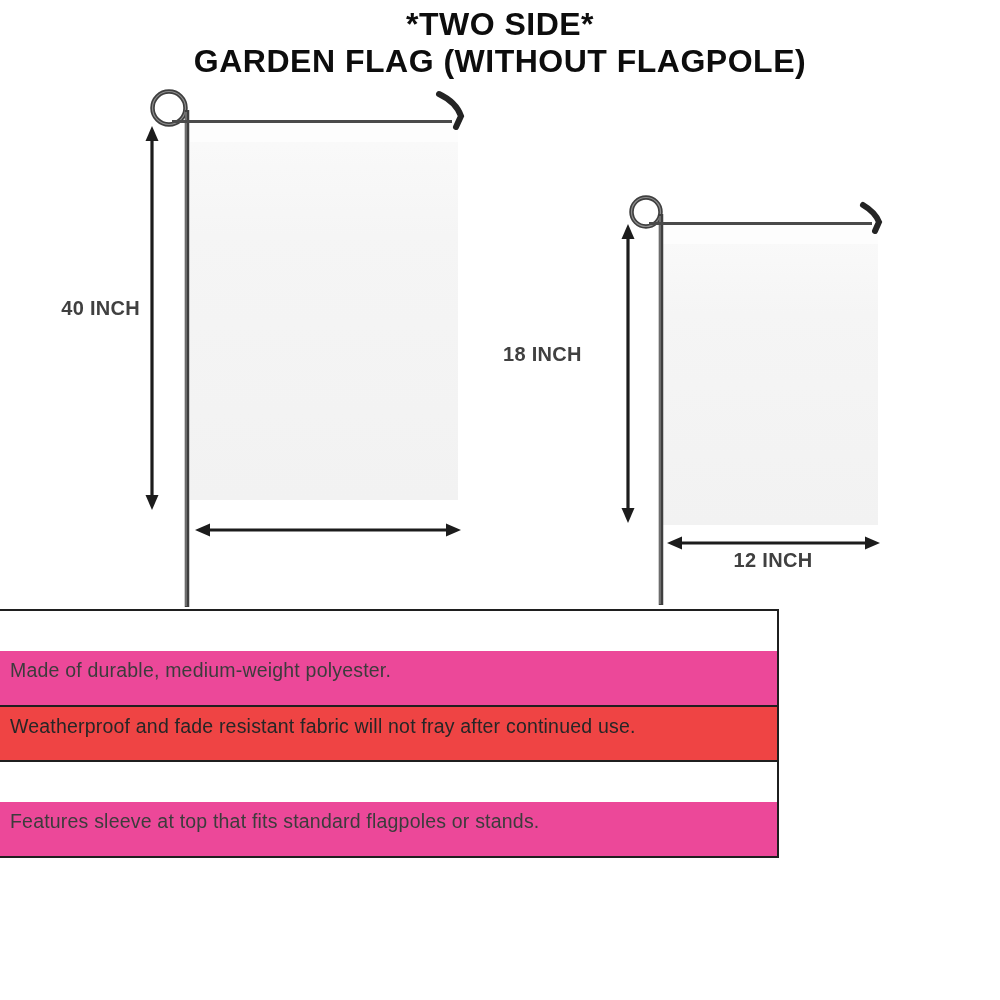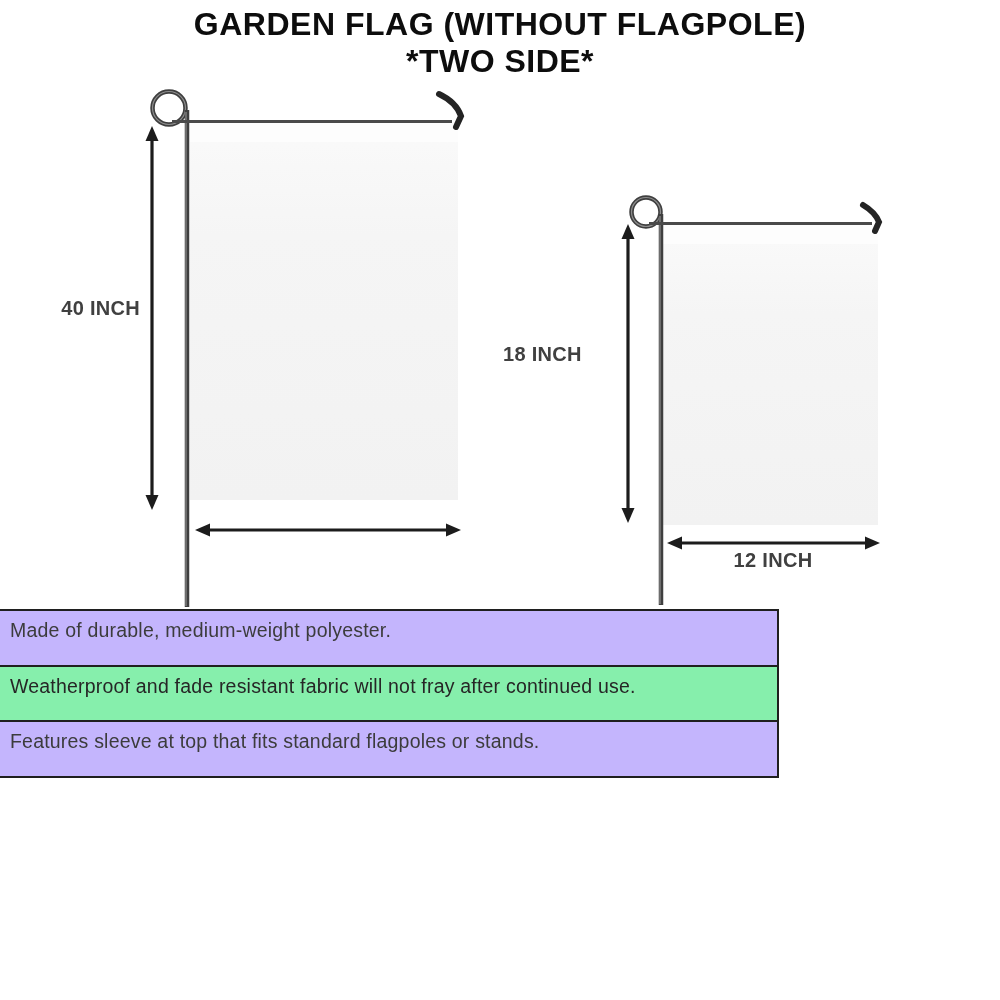--- a/index.html
+++ b/index.html
@@ -35,31 +35,31 @@
   svg.diagram{position:absolute;left:0;top:0;width:1000px;height:1000px;}
   
   .feature-table{
     position:absolute;left:0;top:609px;width:777px;
     border-top:2px solid #1f1f1f;border-right:2px solid #1f1f1f;
   }
   .feature-row{
     height:55.6px;border-bottom:2px solid #1f1f1f;box-sizing:border-box;
     padding:7px 12px 0 10px;font-size:19.5px;letter-spacing:.2px;line-height:24px;
   }
-  .feature-row.shaded{background:#c4b5fd;color:#3c3c3c;}
-  .feature-row.plain{background:#86efac;color:#262626;}
+  .feature-row.shaded{background:#ec4899;color:#3c3c3c;margin-top:40px;}
+  .feature-row.plain{background:#ef4444;color:#262626;}
 </style>
 </head>
 <body>
 
 <div class="canvas">
 
   <div class="title">
+    <div>*TWO SIDE*</div>
     <div>GARDEN FLAG (WITHOUT FLAGPOLE)</div>
-    <div>*TWO SIDE*</div>
   </div>
 
   <div class="fabric fabric-large">
     <div class="sleeve-highlight"></div>
   </div>
   <div class="fabric fabric-small">
     <div class="sleeve-highlight"></div>
   </div>
 
   <svg class="diagram" viewBox="0 0 1000 1000">

